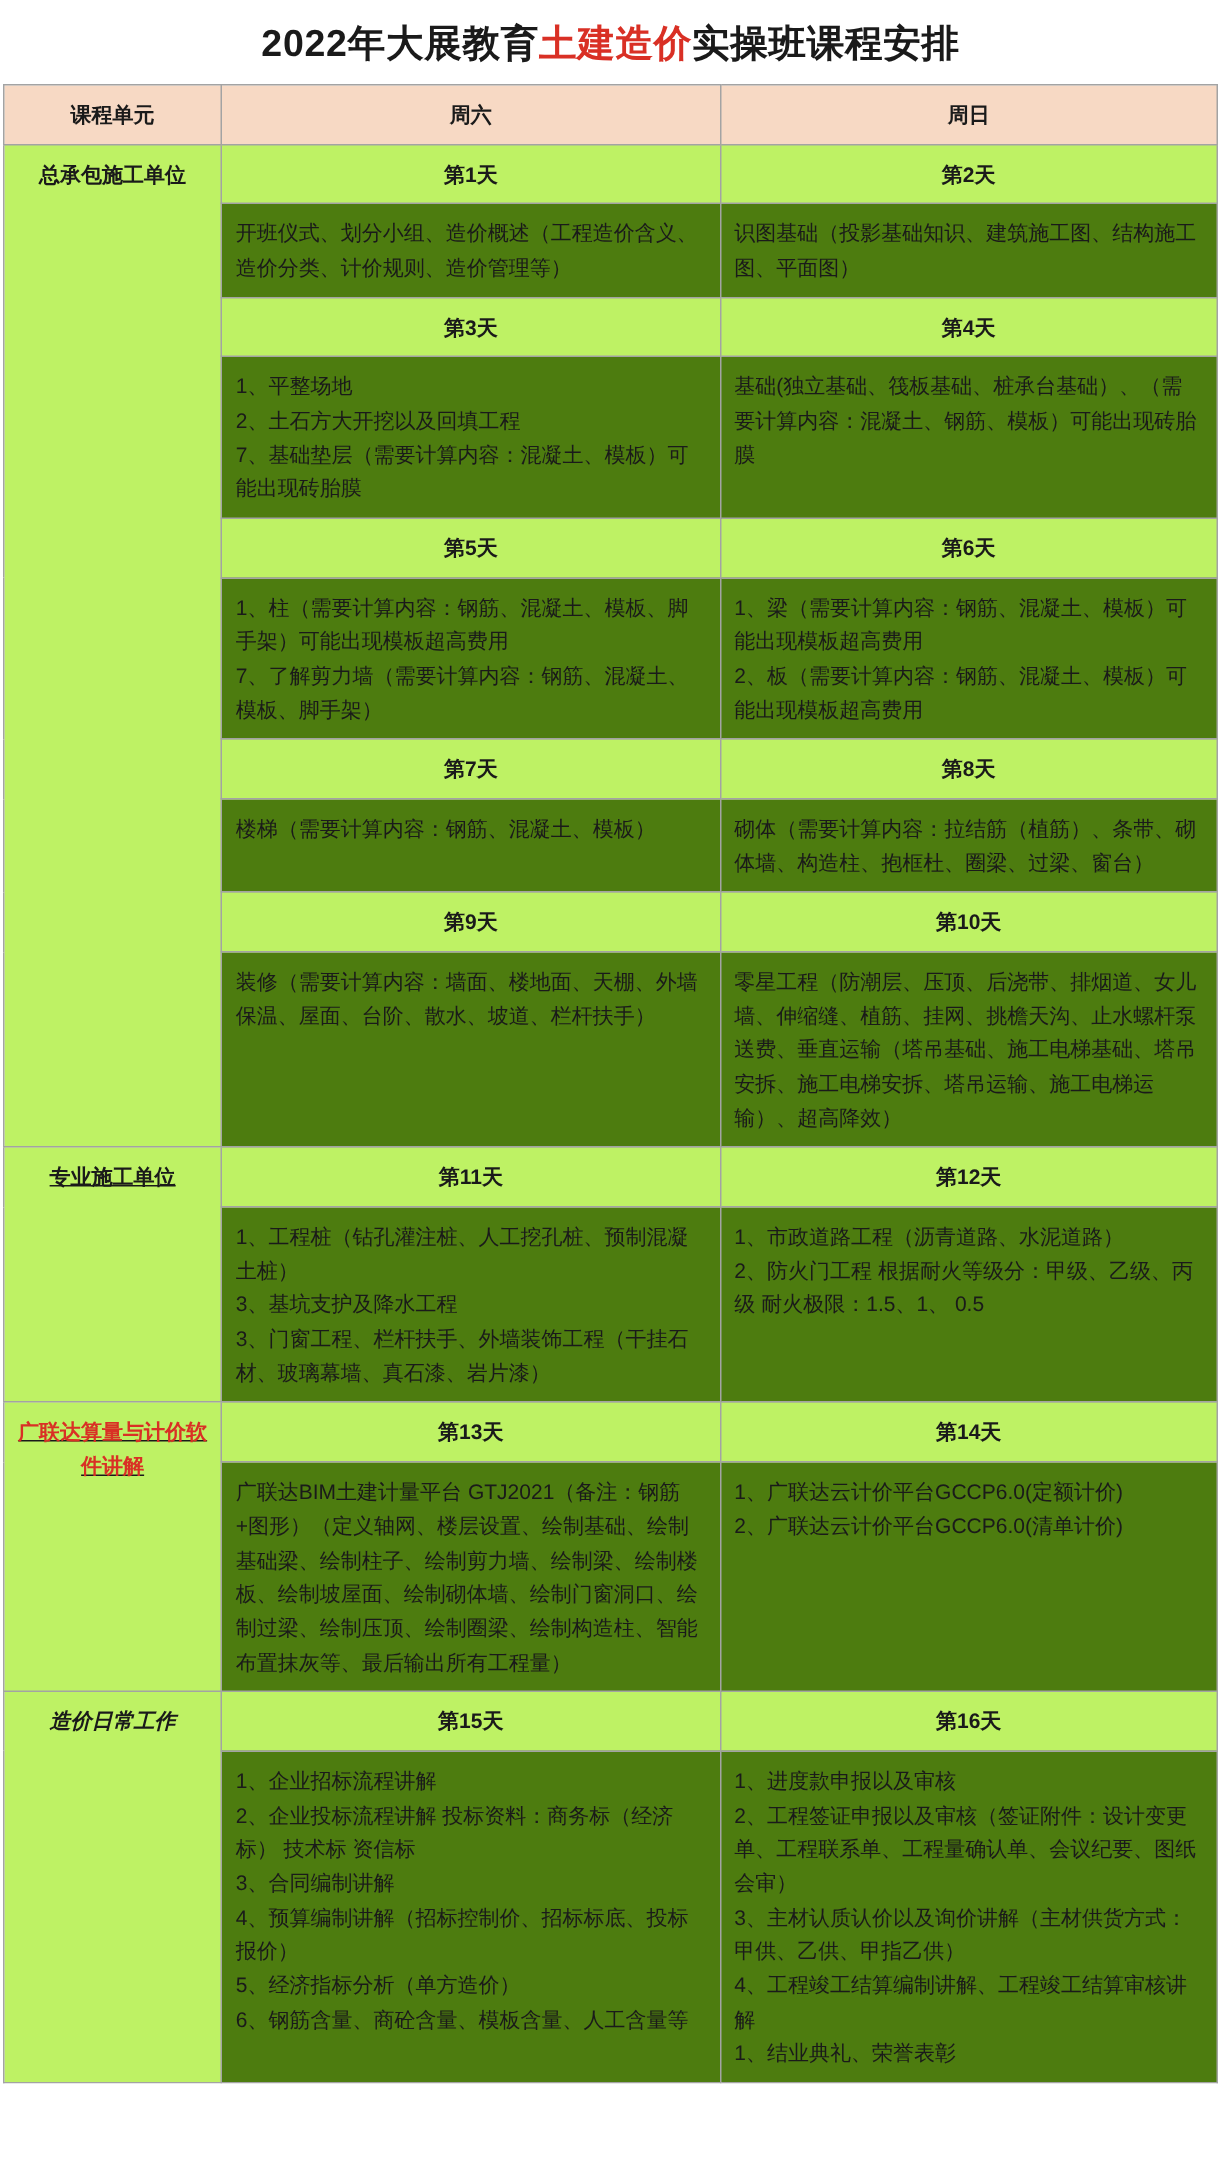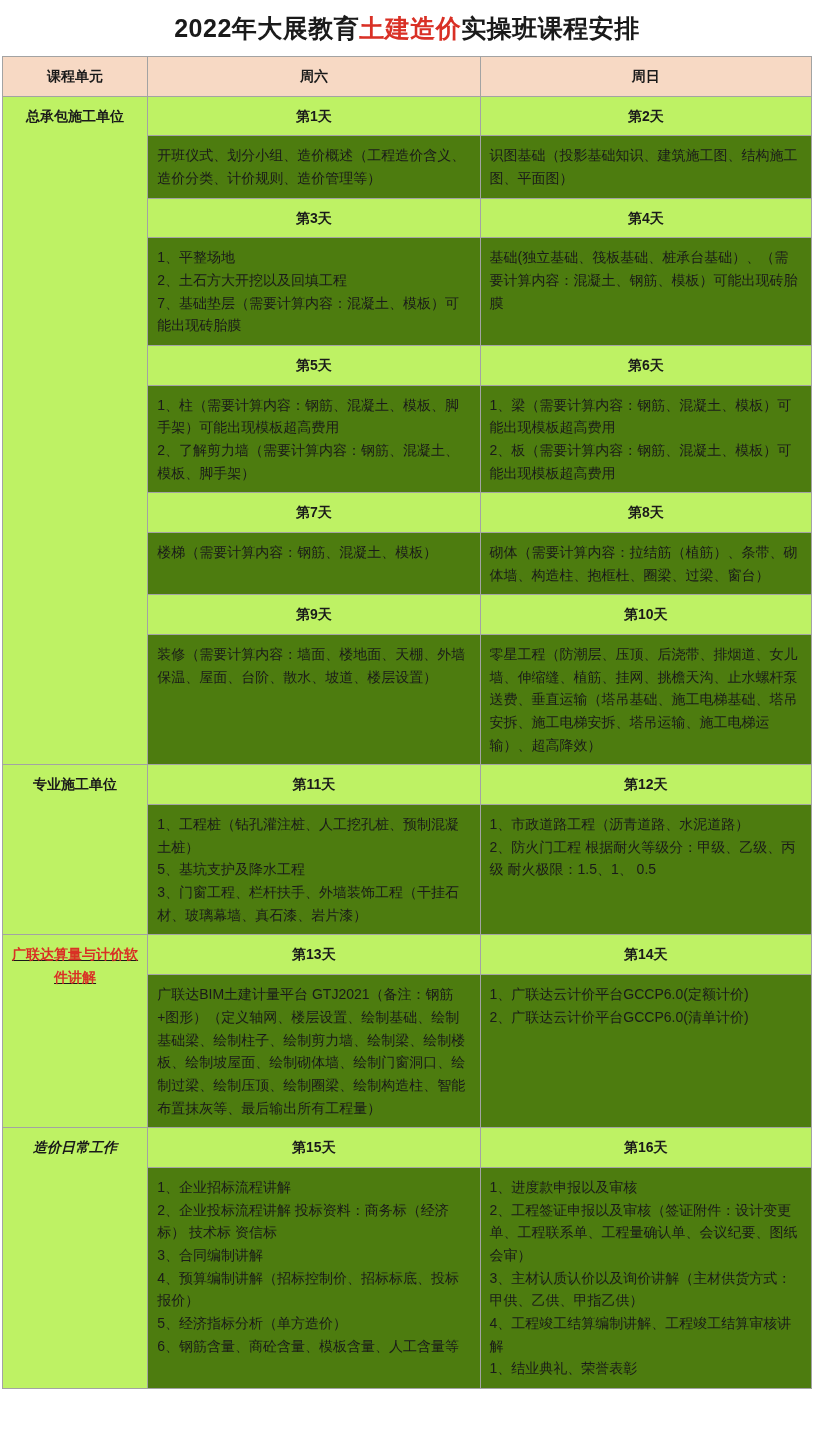--- a/index.html
+++ b/index.html
@@ -79,21 +79,21 @@
   }
   
   .sec-label {
     text-align: center;
     vertical-align: middle;
     font-weight: bold;
     font-size: 14.5px;
     line-height: 1.6;
   }
   .sec-a { background: #fbe6da; }
-  .sec-b { background: #ccd6e0; }
+  .sec-b { background: #ccd6e0; text-decoration: underline; }
   .sec-c { background: #fbe6da; text-decoration: underline; }
   .sec-d { background: #cfcfcf; font-style: italic; }
   .sec-c .sec-text { color: #d93025; }
 </style>
 </head>
 <body>
 
 <div class="page">
 
   <div class="title-bar">
@@ -141,21 +141,21 @@
             <p>基础(独立基础、筏板基础、桩承台基础）、（需要计算内容：混凝土、钢筋、模板）可能出现砖胎膜</p>
           </td>
         </tr>
         <tr class="dayrow">
           <td>第5天</td>
           <td>第6天</td>
         </tr>
         <tr>
           <td class="body-cell">
             <p>1、柱（需要计算内容：钢筋、混凝土、模板、脚手架）可能出现模板超高费用</p>
-            <p>2、了解剪力墙（需要计算内容：钢筋、混凝土、模板、脚手架）</p>
+            <p>7、了解剪力墙（需要计算内容：钢筋、混凝土、模板、脚手架）</p>
           </td>
           <td class="body-cell">
             <p>1、梁（需要计算内容：钢筋、混凝土、模板）可能出现模板超高费用</p>
             <p>2、板（需要计算内容：钢筋、混凝土、模板）可能出现模板超高费用</p>
           </td>
         </tr>
         <tr class="dayrow">
           <td>第7天</td>
           <td>第8天</td>
         </tr>
@@ -166,35 +166,35 @@
           <td class="body-cell">
             <p>砌体（需要计算内容：拉结筋（植筋）、条带、砌体墙、构造柱、抱框杜、圈梁、过梁、窗台）</p>
           </td>
         </tr>
         <tr class="dayrow">
           <td>第9天</td>
           <td>第10天</td>
         </tr>
         <tr>
           <td class="body-cell">
-            <p>装修（需要计算内容：墙面、楼地面、天棚、外墙保温、屋面、台阶、散水、坡道、楼层设置）</p>
+            <p>装修（需要计算内容：墙面、楼地面、天棚、外墙保温、屋面、台阶、散水、坡道、栏杆扶手）</p>
           </td>
           <td class="body-cell">
             <p>零星工程（防潮层、压顶、后浇带、排烟道、女儿墙、伸缩缝、植筋、挂网、挑檐天沟、止水螺杆泵送费、垂直运输（塔吊基础、施工电梯基础、塔吊安拆、施工电梯安拆、塔吊运输、施工电梯运输）、超高降效）</p>
           </td>
         </tr>
         <tr class="dayrow">
           <td class="sec-label sec-b" rowspan="2"><span class="sec-text">专业施工单位</span></td>
           <td>第11天</td>
           <td>第12天</td>
         </tr>
         <tr>
           <td class="body-cell">
             <p>1、工程桩（钻孔灌注桩、人工挖孔桩、预制混凝土桩）</p>
-            <p>5、基坑支护及降水工程</p>
+            <p>3、基坑支护及降水工程</p>
             <p>3、门窗工程、栏杆扶手、外墙装饰工程（干挂石材、玻璃幕墙、真石漆、岩片漆）</p>
           </td>
           <td class="body-cell">
             <p>1、市政道路工程（沥青道路、水泥道路）</p>
             <p>2、防火门工程 根据耐火等级分：甲级、乙级、丙级 耐火极限：1.5、1、 0.5</p>
           </td>
         </tr>
         <tr class="dayrow">
           <td class="sec-label sec-c" rowspan="2"><span class="sec-text">广联达算量与计价软件讲解</span></td>
           <td>第13天</td>

